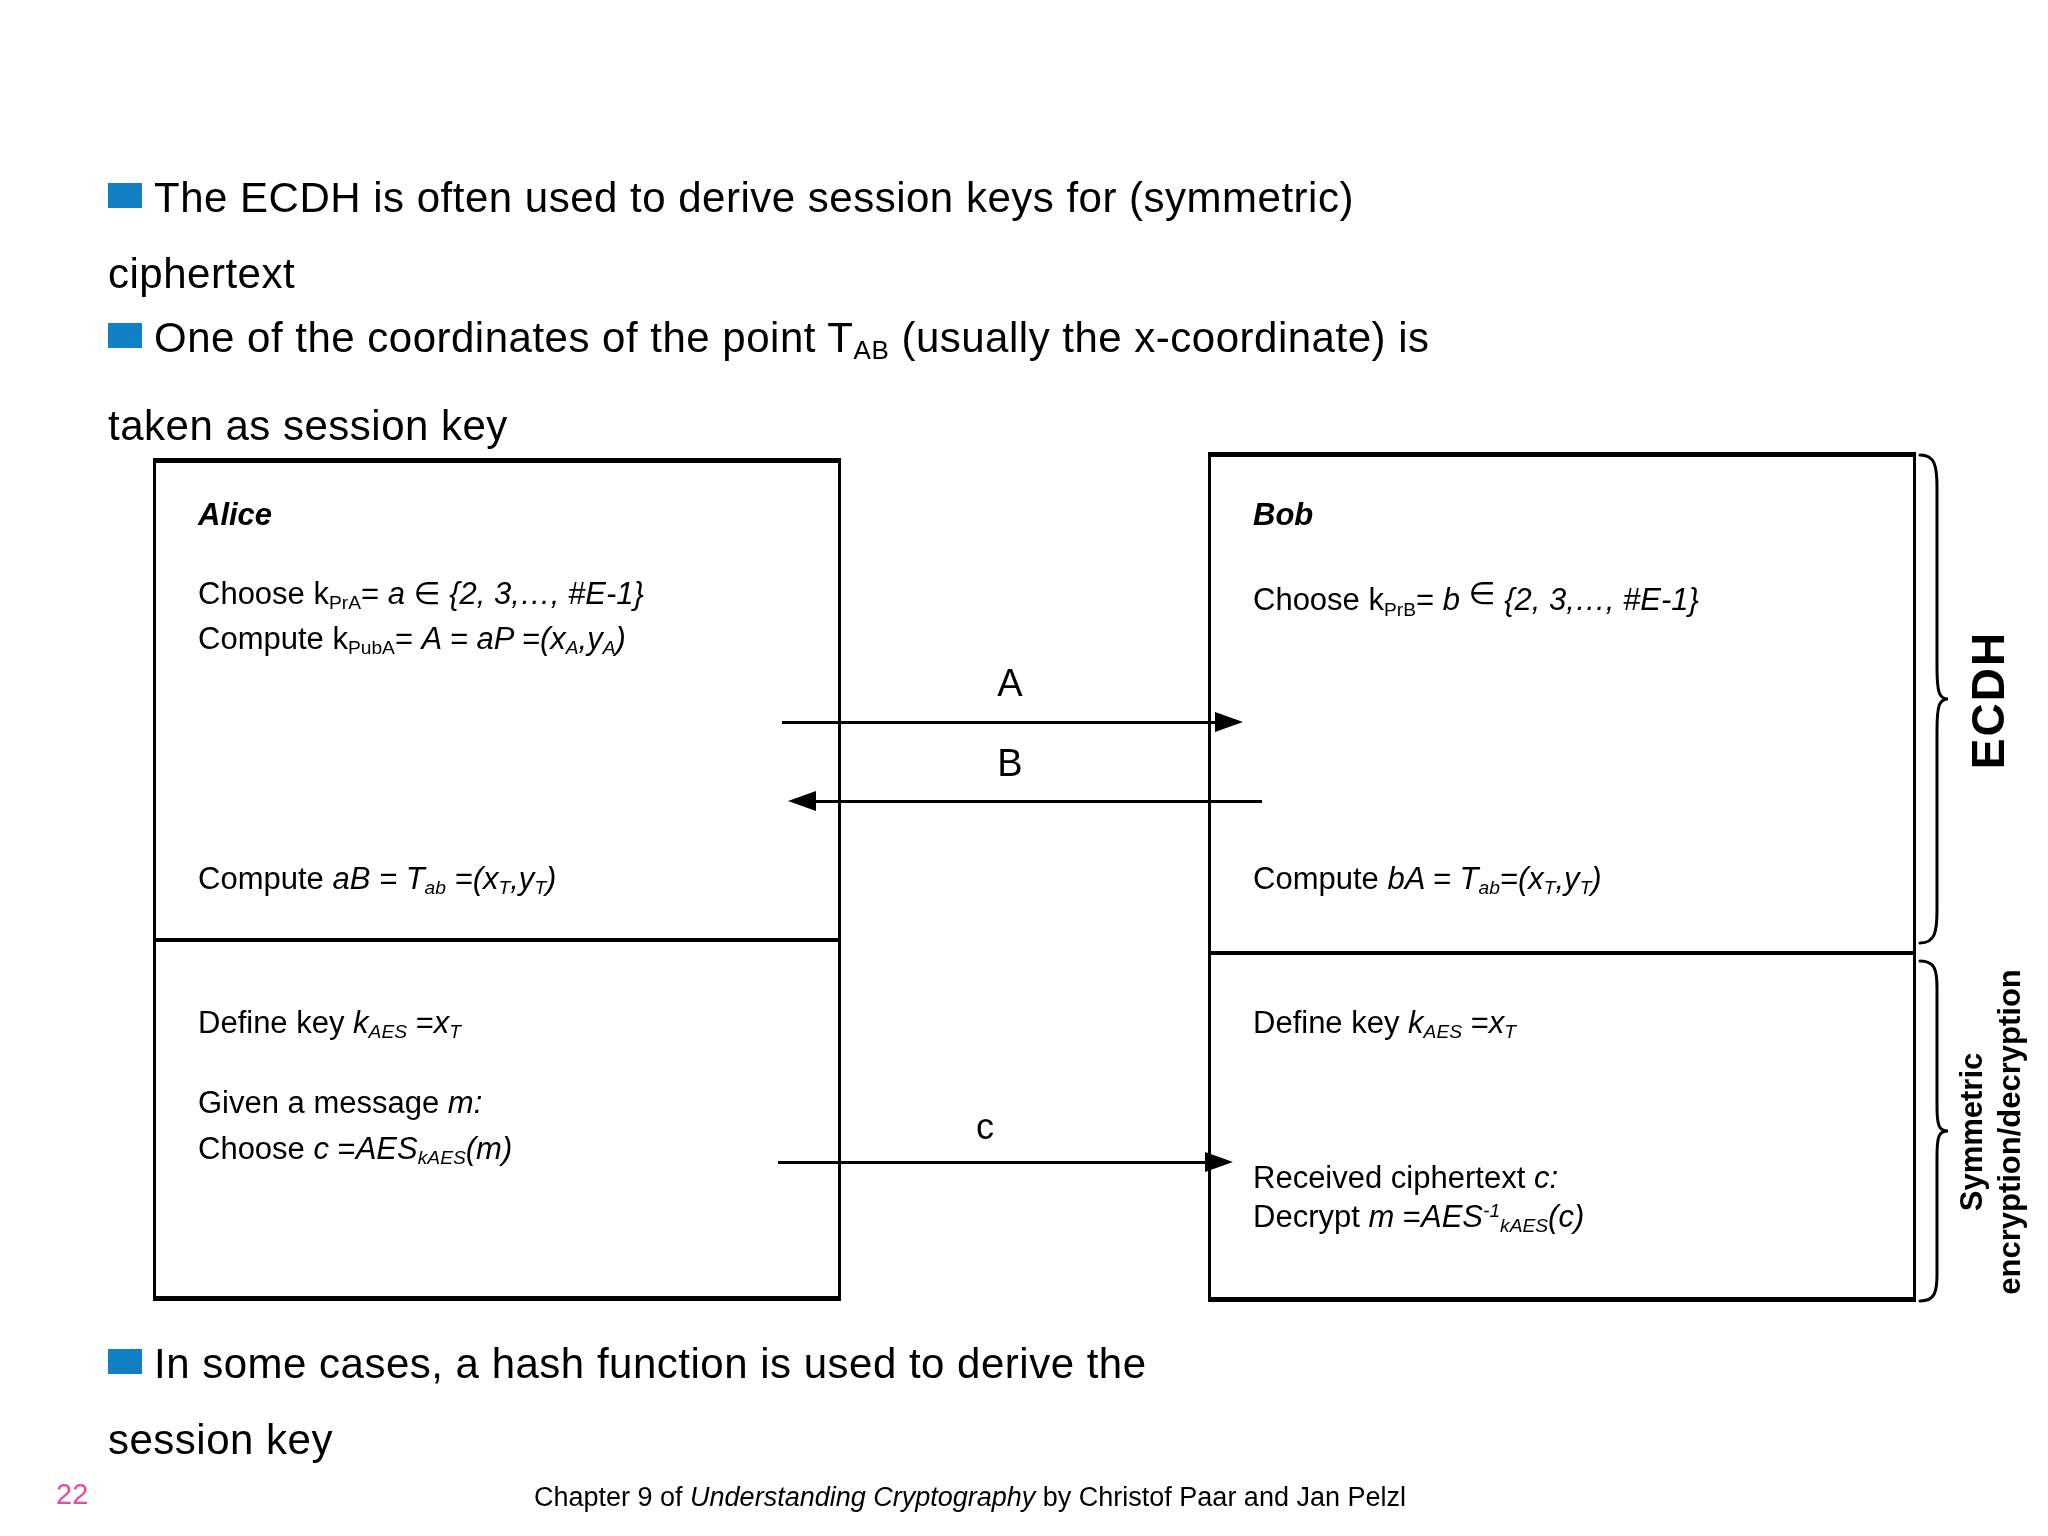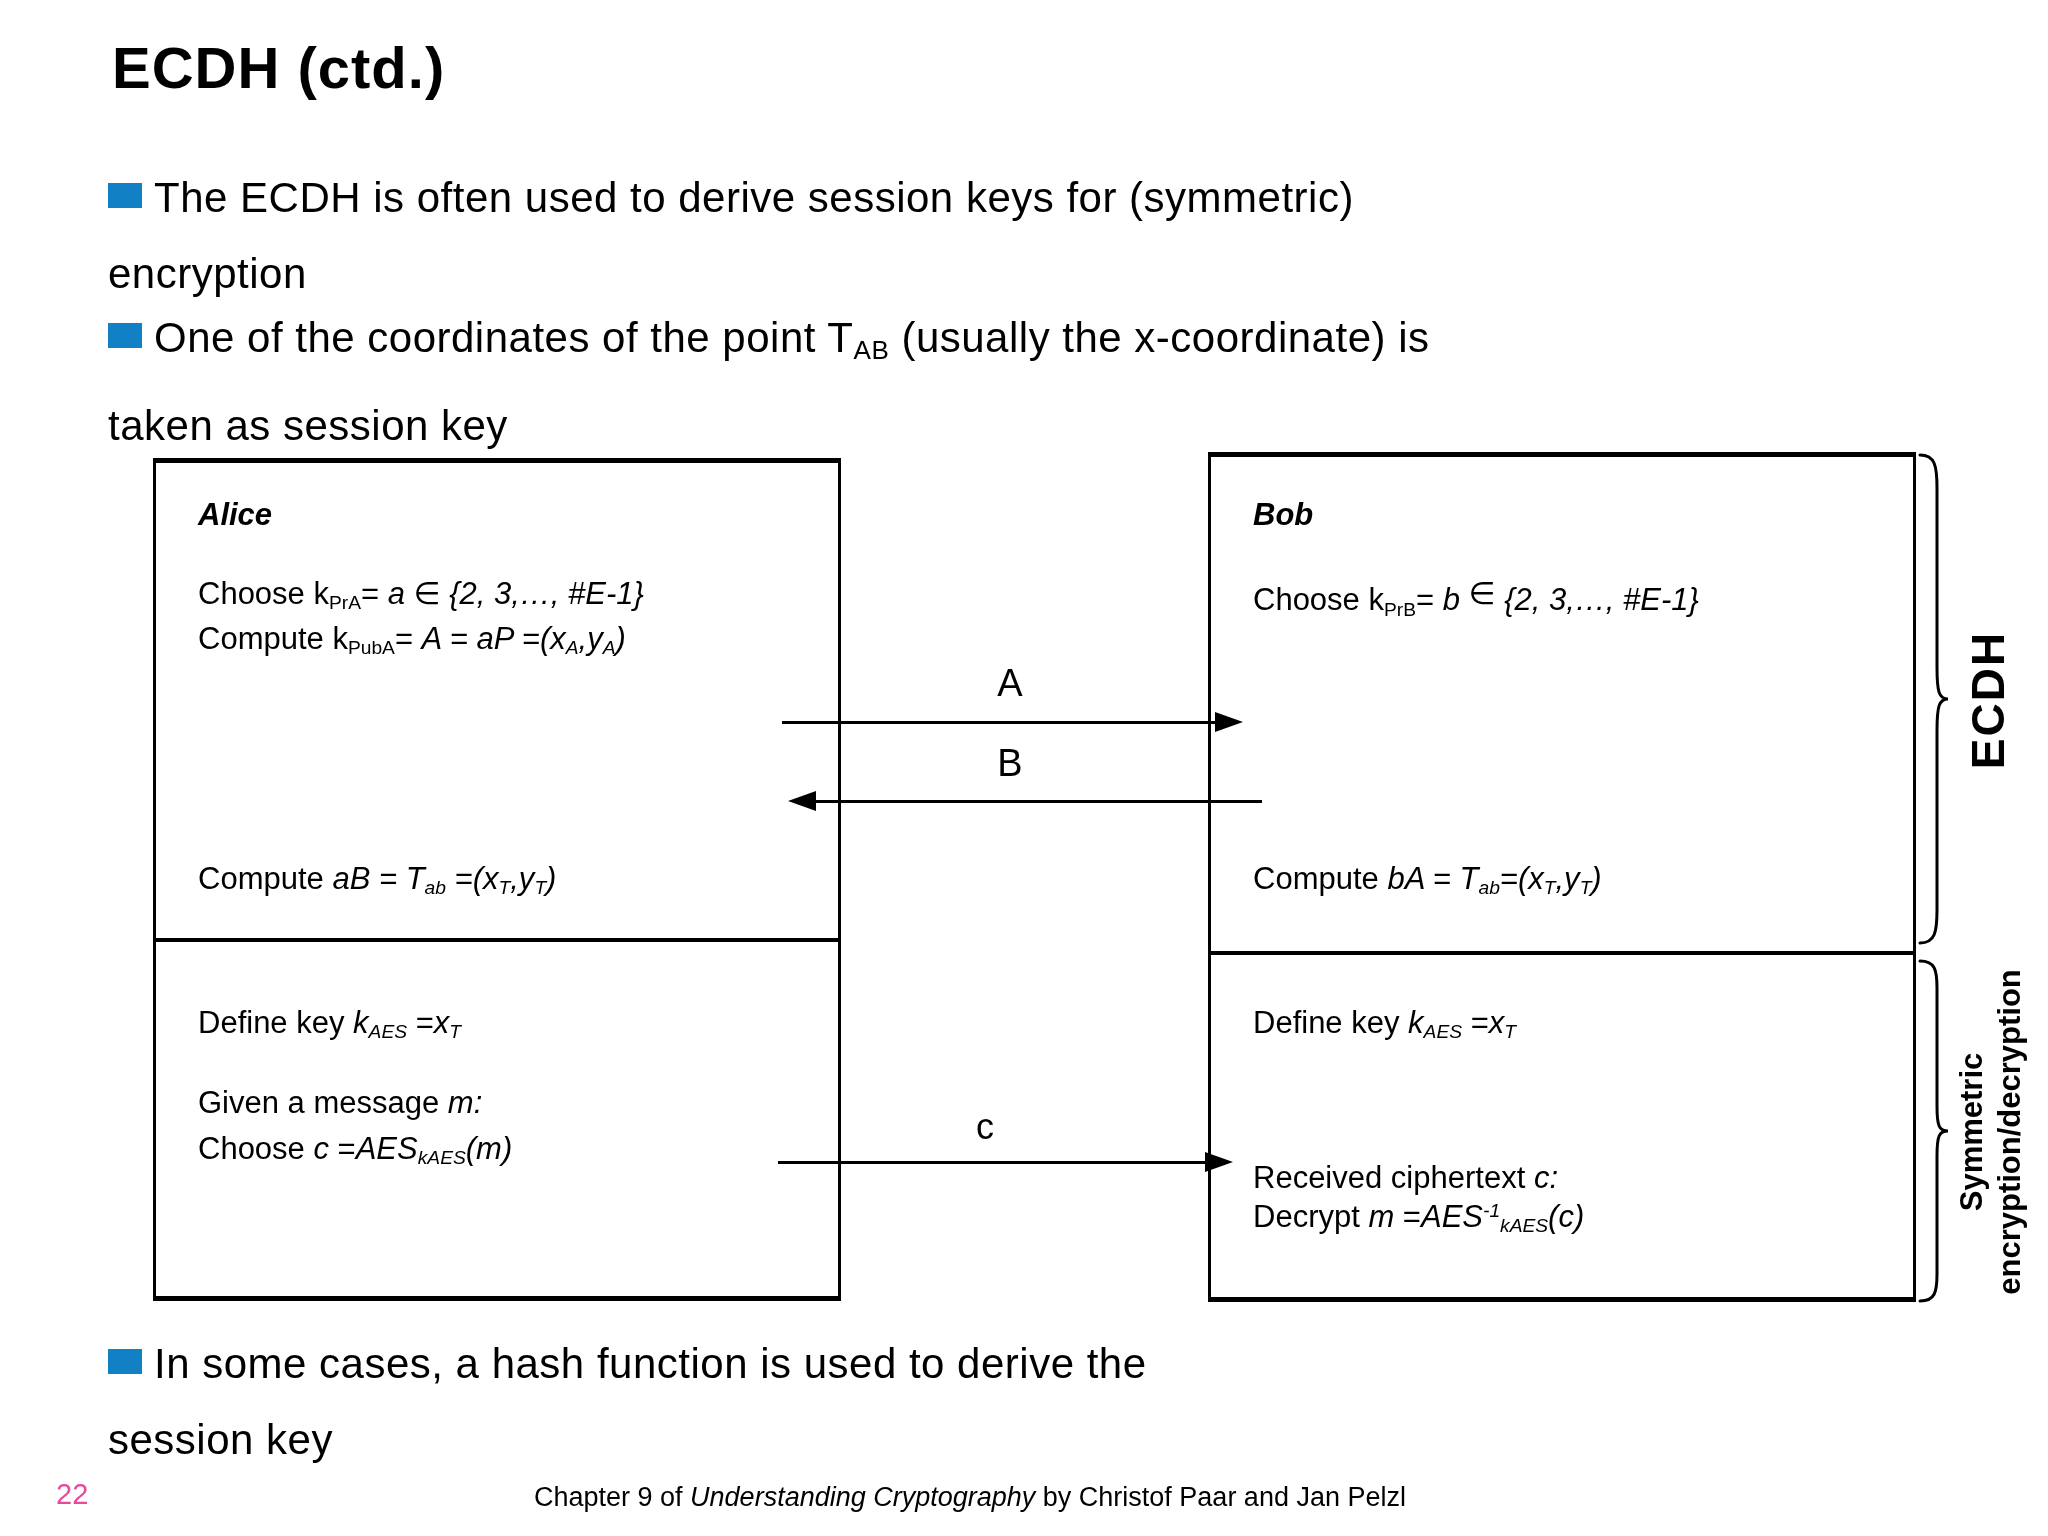--- a/index.html
+++ b/index.html
@@ -39,24 +39,23 @@
   .side-label.sym{font-size:31px;line-height:38px;}
 
   .footer-page{position:absolute;left:56px;top:1478px;font-size:29px;}
   .footer-cite{position:absolute;left:0;top:1482px;width:1940px;text-align:center;font-size:27px;}
 </style>
 </head>
 <body>
 
 <div class="slide">
 
-  <div class="page-title">ECDH (ctd.)</div>
 
   <div class="bullet" style="left:108px;top:160px;width:1820px;">
-    <span class="marker bullet-color" style="background: rgb(17, 128, 196);"></span><span><span>The ECDH is often used to derive session keys for (symmetric)</span><br><span>encryption</span></span>
+    <span class="marker bullet-color" style="background: rgb(17, 128, 196);"></span><span><span>The ECDH is often used to derive session keys for (symmetric)</span><br><span>ciphertext</span></span>
   </div>
 
   <div class="bullet" style="left:108px;top:1326px;width:1820px;">
     <span class="marker bullet-color" style="background: rgb(17, 128, 196);"></span><span><span>In some cases, a hash function is used to derive the</span><br><span>session key</span></span>
   </div>
 
   <div class="bullet" style="left:108px;top:300px;width:1860px;">
     <span class="marker bullet-color" style="background: rgb(17, 128, 196);"></span><span><span>One of the coordinates of the point T</span><span class="s-sub">AB</span><span> (usually the x-coordinate) is</span><br><span>taken as session key</span></span>
   </div>
 

